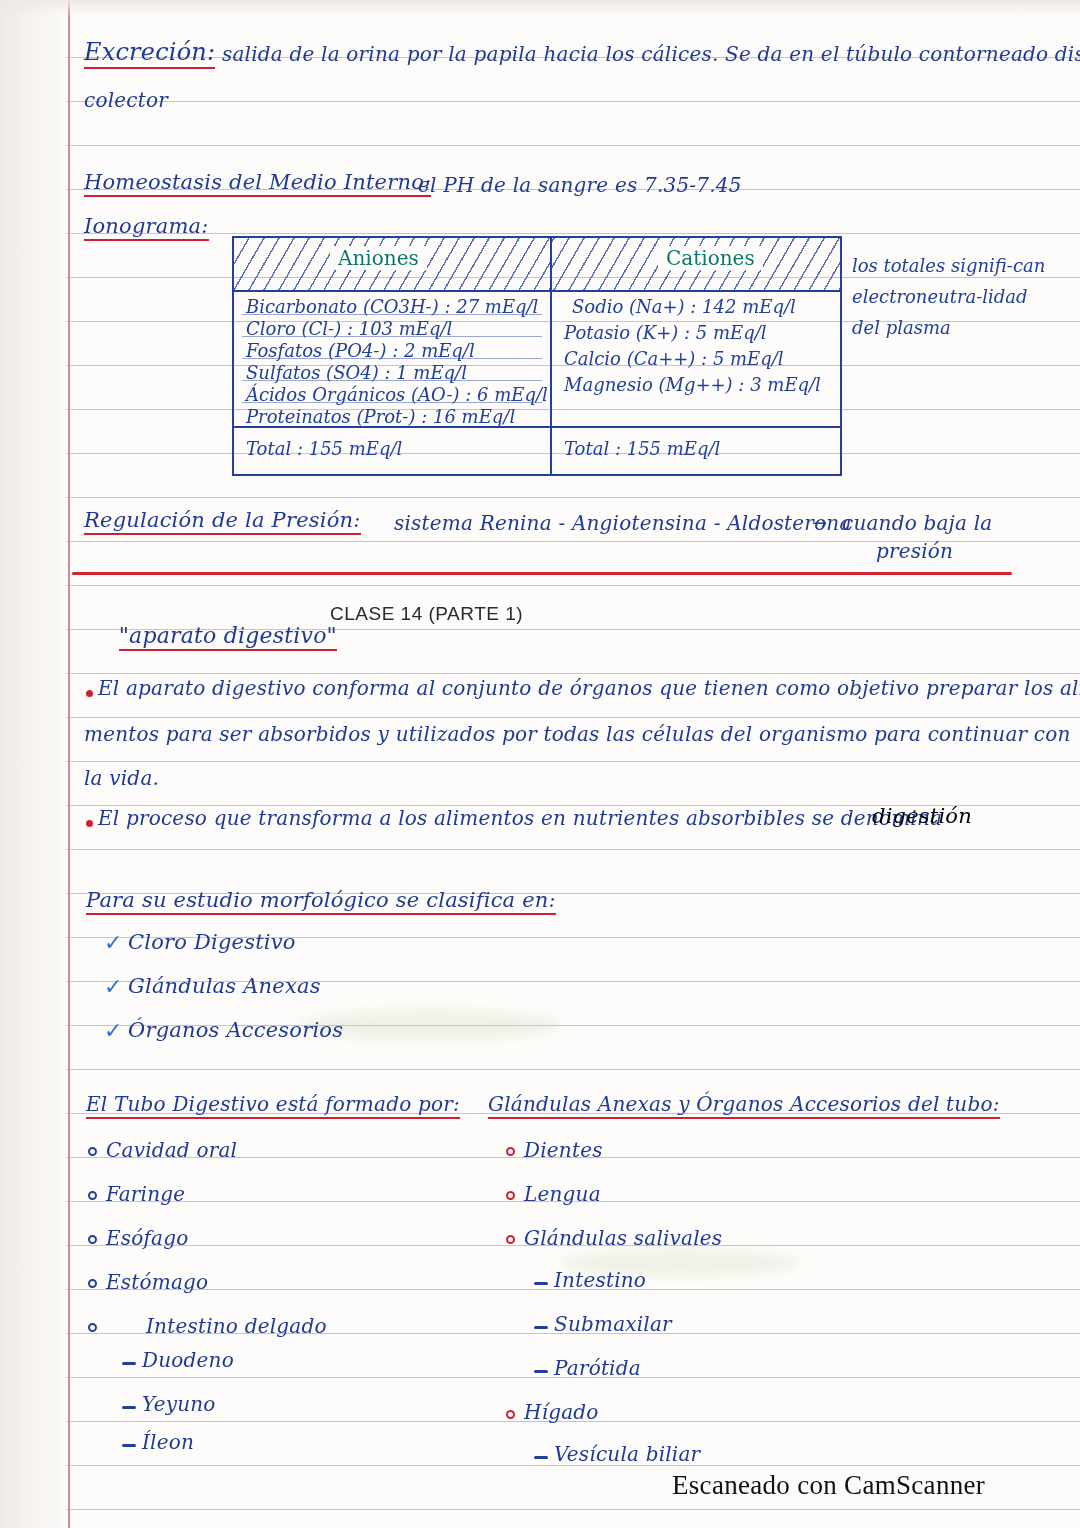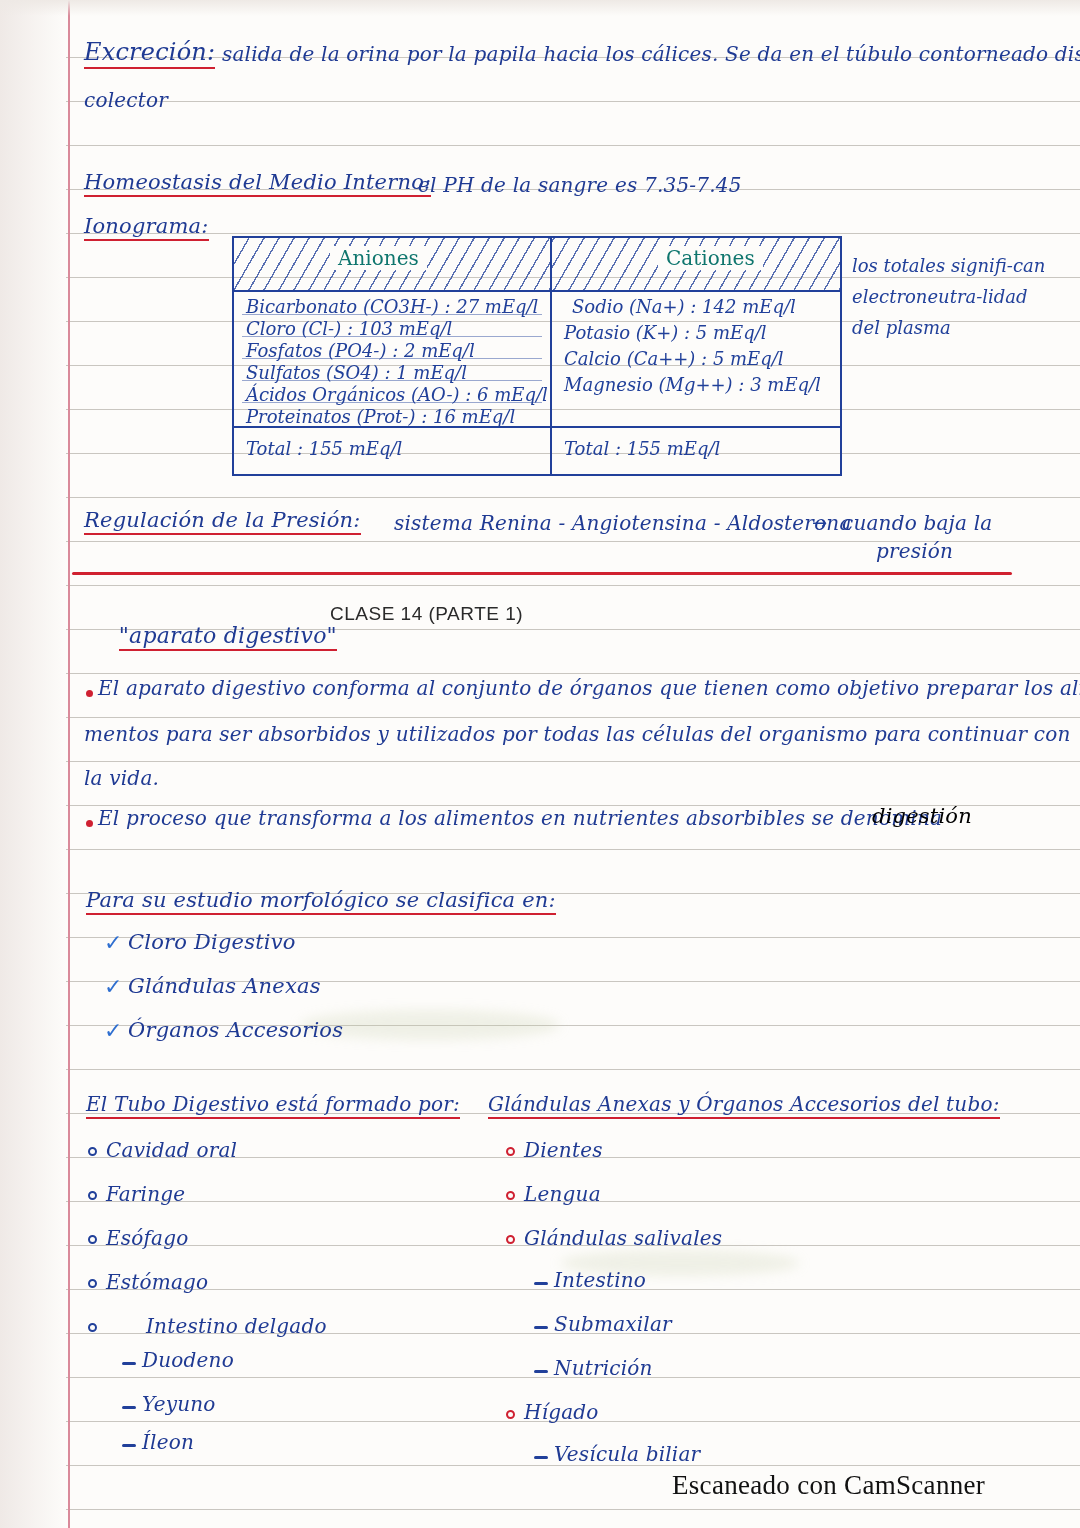--- a/index.html
+++ b/index.html
@@ -278,21 +278,21 @@
   <div class="bul-o-red" style="left:506px;top:1235px;"></div>
   <span class="hw" style="left:524px;top:1226px;font-size:20px;">Glándulas salivales</span>
 
   <div class="bul-dash" style="left:534px;top:1282px;"></div>
   <span class="hw" style="left:554px;top:1268px;font-size:20px;">Intestino</span>
 
   <div class="bul-dash" style="left:534px;top:1326px;"></div>
   <span class="hw" style="left:554px;top:1312px;font-size:20px;">Submaxilar</span>
 
   <div class="bul-dash" style="left:534px;top:1370px;"></div>
-  <span class="hw" style="left:554px;top:1356px;font-size:20px;">Nutrición</span>
+  <span class="hw" style="left:554px;top:1356px;font-size:20px;">Parótida</span>
 
   <div class="bul-o-red" style="left:506px;top:1410px;"></div>
   <span class="hw" style="left:524px;top:1400px;font-size:20px;">Hígado</span>
 
   <div class="bul-dash" style="left:534px;top:1456px;"></div>
   <span class="hw" style="left:554px;top:1442px;font-size:20px;">Vesícula biliar</span>
 
   <div id="wm-right">Escaneado con CamScanner</div>
 </div>
 

